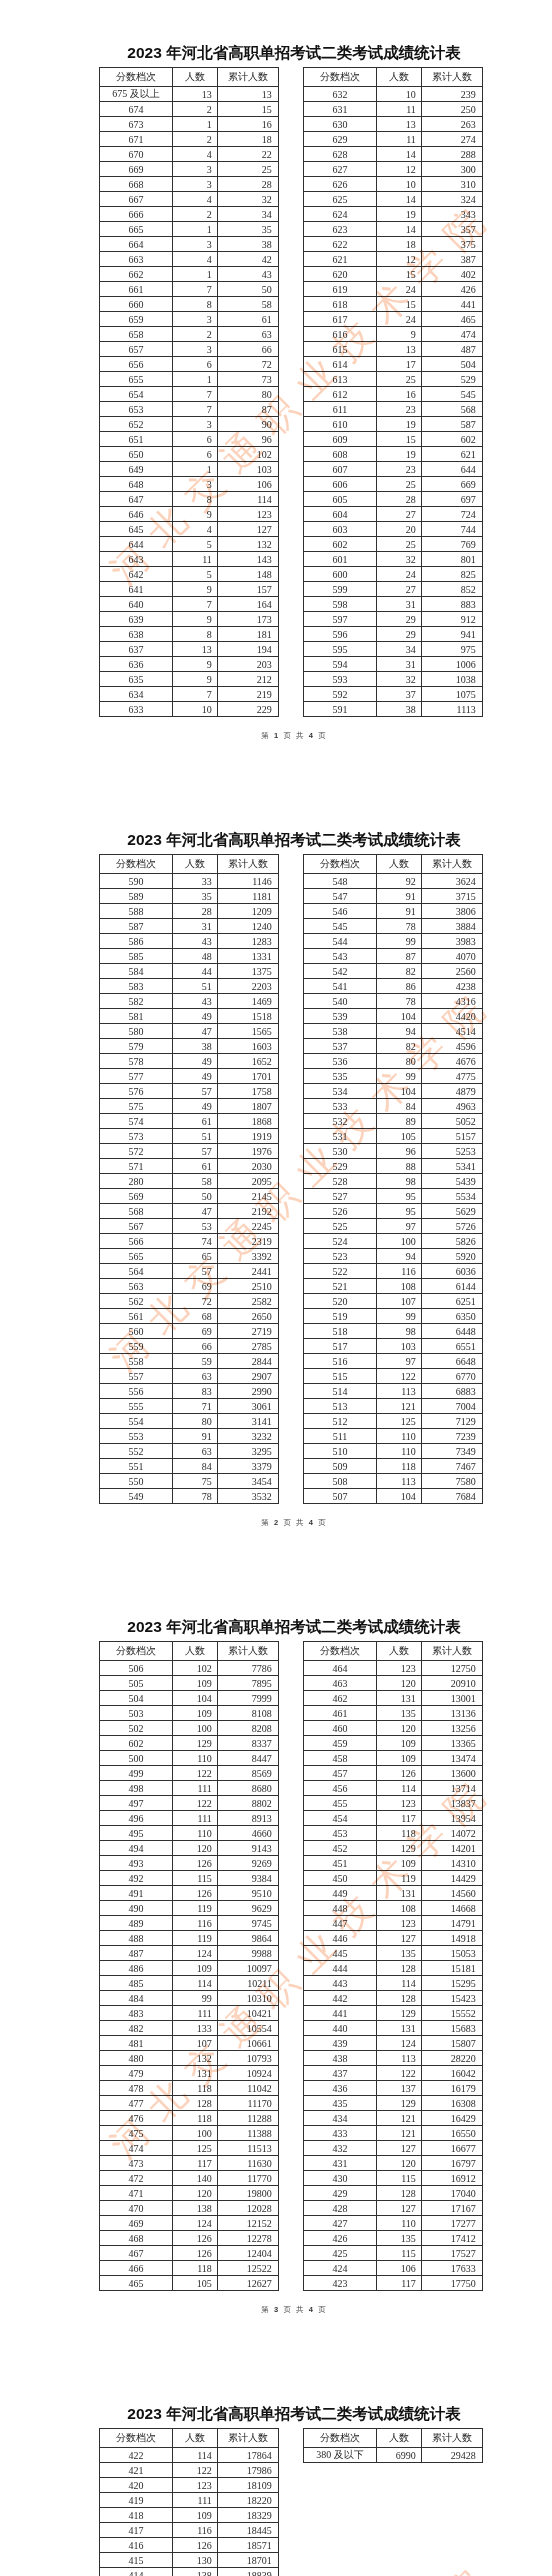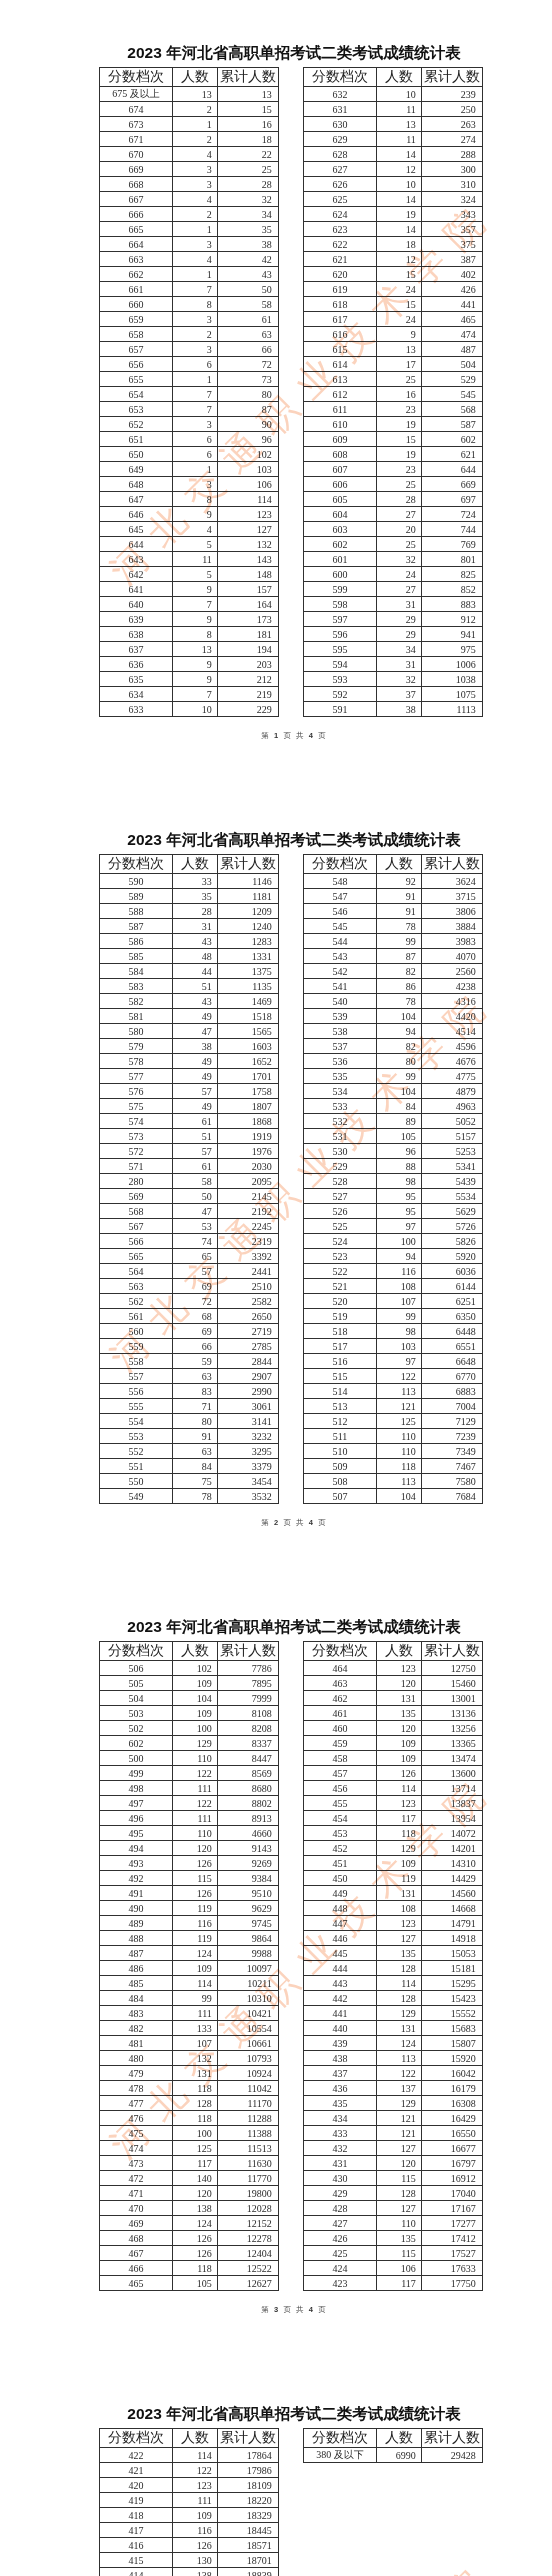--- a/index.html
+++ b/index.html
@@ -35,21 +35,21 @@
     white-space: nowrap; overflow: hidden;
     font-family: "Liberation Serif", "DejaVu Serif", serif;
     font-size: 10px; color: #2b2b2b;
   }
   .c1 { width: 73px; border-right: 0.5px solid #303030; }
   .c2 { width: 45px; border-right: 0.5px solid #303030; }
   .c3 { flex: 1; }
   .num { justify-content: flex-end; }
   .c2.num { padding-right: 5.2px; }
   .c3.num { padding-right: 6.2px; }
-  .head .cell { font-family: Liberation Serif, serif; font-size: 14px; color: #222222; justify-content: center; padding: 0; }
+  .head .cell { font-family: Liberation Serif, serif; font-size: 10px; color: #222222; justify-content: center; padding: 0; }
 
   .footer {
     position: absolute; top: 731px; left: 0; width: 555px; height: 10.3px;
     text-align: center; white-space: nowrap;
     font-family: "DejaVu Serif", "Liberation Serif", serif; font-size: 7.5px; line-height: 10.3px; color: #444444;
   }
   .footer span { margin: 0 2.6px; }
   .footer .fnum { font-family: "Liberation Sans", "DejaVu Sans", sans-serif; font-weight: bold; color: #333333; }
 
   .watermark {
@@ -642,21 +642,21 @@
 
   <div class="row">
     <div class="cell c1">584</div>
     <div class="cell c2 num">44</div>
     <div class="cell c3 num">1375</div>
   </div>
 
   <div class="row">
     <div class="cell c1">583</div>
     <div class="cell c2 num">51</div>
-    <div class="cell c3 num">1135</div>
+    <div class="cell c3 num">2203</div>
   </div>
 
   <div class="row">
     <div class="cell c1">582</div>
     <div class="cell c2 num">43</div>
     <div class="cell c3 num">1469</div>
   </div>
 
   <div class="row">
     <div class="cell c1">581</div>
@@ -1395,21 +1395,21 @@
     <div>
   <div class="row">
     <div class="cell c1">464</div>
     <div class="cell c2 num">123</div>
     <div class="cell c3 num">12750</div>
   </div>
 
   <div class="row">
     <div class="cell c1">463</div>
     <div class="cell c2 num">120</div>
-    <div class="cell c3 num">15460</div>
+    <div class="cell c3 num">20910</div>
   </div>
 
   <div class="row">
     <div class="cell c1">462</div>
     <div class="cell c2 num">131</div>
     <div class="cell c3 num">13001</div>
   </div>
 
   <div class="row">
     <div class="cell c1">461</div>
@@ -1545,21 +1545,21 @@
 
   <div class="row">
     <div class="cell c1">439</div>
     <div class="cell c2 num">124</div>
     <div class="cell c3 num">15807</div>
   </div>
 
   <div class="row">
     <div class="cell c1">438</div>
     <div class="cell c2 num">113</div>
-    <div class="cell c3 num">15920</div>
+    <div class="cell c3 num">28220</div>
   </div>
 
   <div class="row">
     <div class="cell c1">437</div>
     <div class="cell c2 num">122</div>
     <div class="cell c3 num">16042</div>
   </div>
 
   <div class="row">
     <div class="cell c1">436</div>

